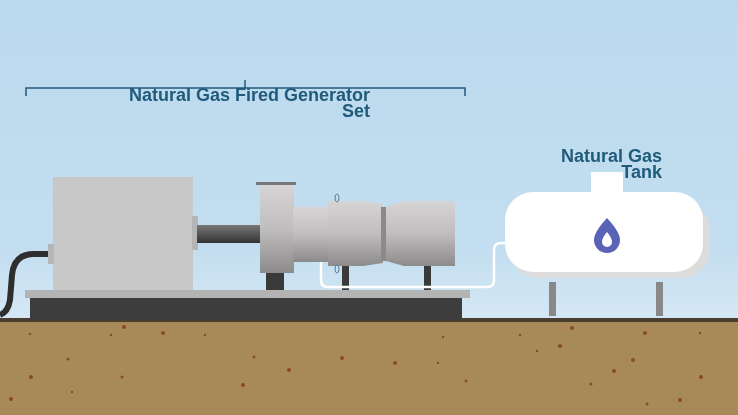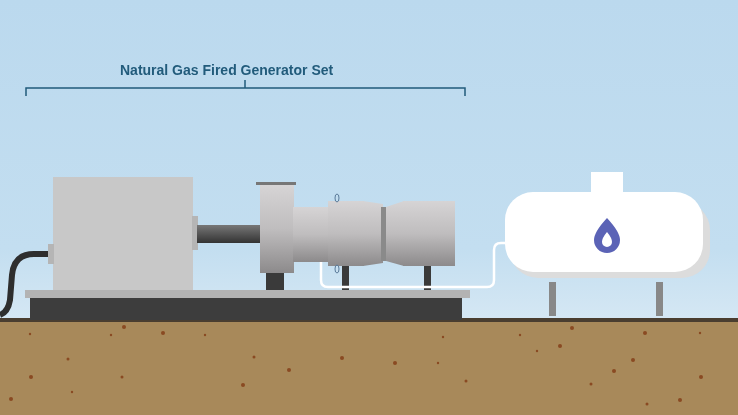--- a/index.html
+++ b/index.html
@@ -1,18 +1,18 @@
 <!DOCTYPE html>
 <html><head>
 <meta charset="utf-8">
 <style>
   html,body{margin:0;padding:0;}
   body{width:738px;height:415px;overflow:hidden;font-family:"Liberation Sans",sans-serif;}
   #scene{position:relative;width:738px;height:415px;background:linear-gradient(#bbd9ee 0%,#c3def0 60%,#d6e8f4 78%);overflow:hidden;}
-  .label{position:absolute;color:#215b7b;font-weight:bold;font-size:14px;text-align:left;line-height:16px;}
+  .label{position:absolute;color:#215b7b;font-weight:bold;font-size:18px;text-align:right;line-height:16px;margin-top:25px;}
   #svg{position:absolute;left:0;top:0;}
 </style>
 </head>
 <body>
 
 <div id="scene">
 
   <svg id="svg" width="738" height="415" viewBox="0 0 738 415">
     <defs>
       <linearGradient id="metal" x1="0" y1="0" x2="0" y2="1">
@@ -106,13 +106,17 @@
       <rect x="549" y="282" width="7" height="34" fill="#888"></rect>
       <rect x="656" y="282" width="7" height="34" fill="#888"></rect>
       <rect x="510" y="202" width="200" height="76" rx="28" fill="#dcdcdc"></rect>
       <rect x="505" y="192" width="198" height="80" rx="28" fill="#ffffff"></rect>
       <rect x="591" y="172" width="32" height="22" fill="#ffffff"></rect>
       <path d="M607 218 Q594 232 594 240 A13 13 0 0 0 620 240 Q620 232 607 218 Z M607 232 Q602 238 602 242 A5 5 0 0 0 612 242 Q612 238 607 232 Z" fill="#5b63b6" fill-rule="evenodd"></path>
     </g>
   </svg>
 
   <div class="label" style="left:120px;top:62px;width:250px;">Natural Gas Fired Generator Set</div>
+  <div class="label" style="left:550px;top:123px;width:112px;">
+    <div>Natural Gas</div>
+    <div>Tank</div>
+  </div>
 </div>
 
 </body></html>

